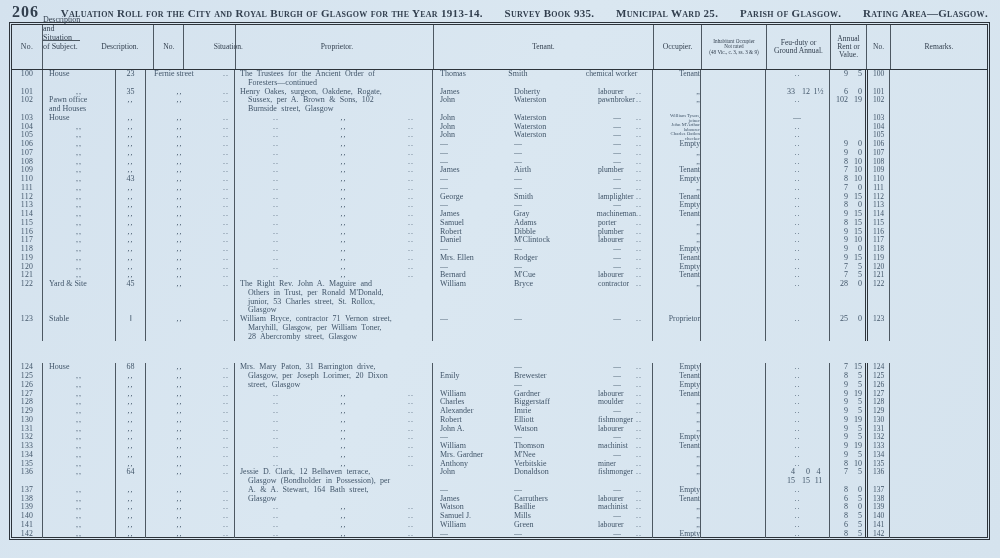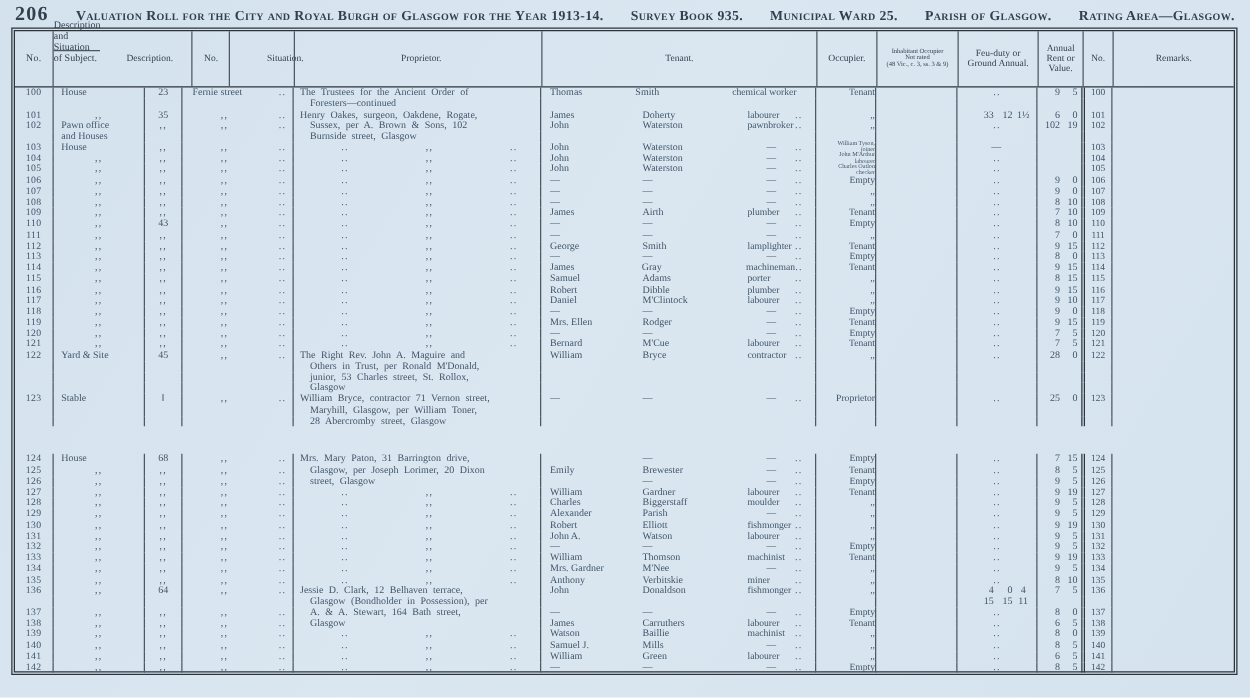--- a/index.html
+++ b/index.html
@@ -1152,21 +1152,21 @@
           <div class="sv">,,</div>
           <div class="dots">..</div>
         </div>
         <div class="cell c-p pdit">
           <i>..</i>
           <i>,,</i>
           <i>..</i>
         </div>
         <div class="cell c-t">
           <div class="tf">Alexander</div>
-          <div class="tsn">Parish</div>
+          <div class="tsn">Imrie</div>
           <div class="toc ctr">—</div>
           <div class="tdt">..</div>
         </div>
         <div class="cell c-o">,,</div>
         <div class="cell c-i"></div>
         <div class="cell c-f">
           <div class="fctr">..</div>
         </div>
         <div class="cell c-r">
           <div class="r1">9</div>

